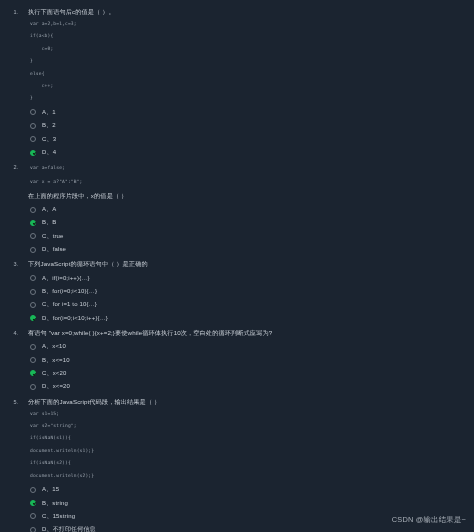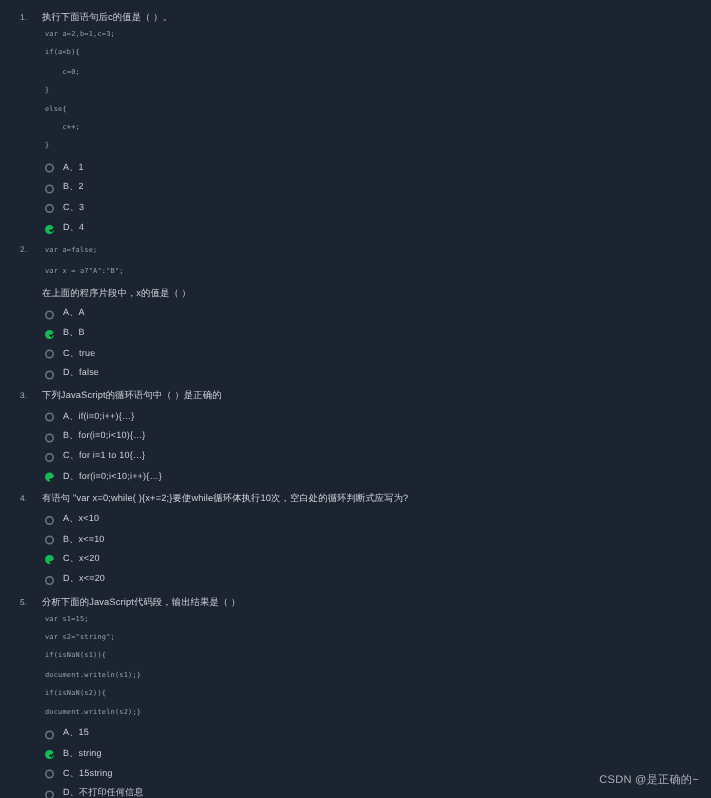--- a/index.html
+++ b/index.html
@@ -248,14 +248,14 @@
               <span class="opt-label">C、15string</span>
             </div>
             <div class="option">
               <span class="radio"></span>
               <span class="opt-label">D、不打印任何信息</span>
             </div>
           </div>
         </div>
       </div>
     </div>
-  <div class="watermark">CSDN @是正确的~</div>
+  <div class="watermark">CSDN @输出结果是~</div>
 </div>
 
 </body></html>

